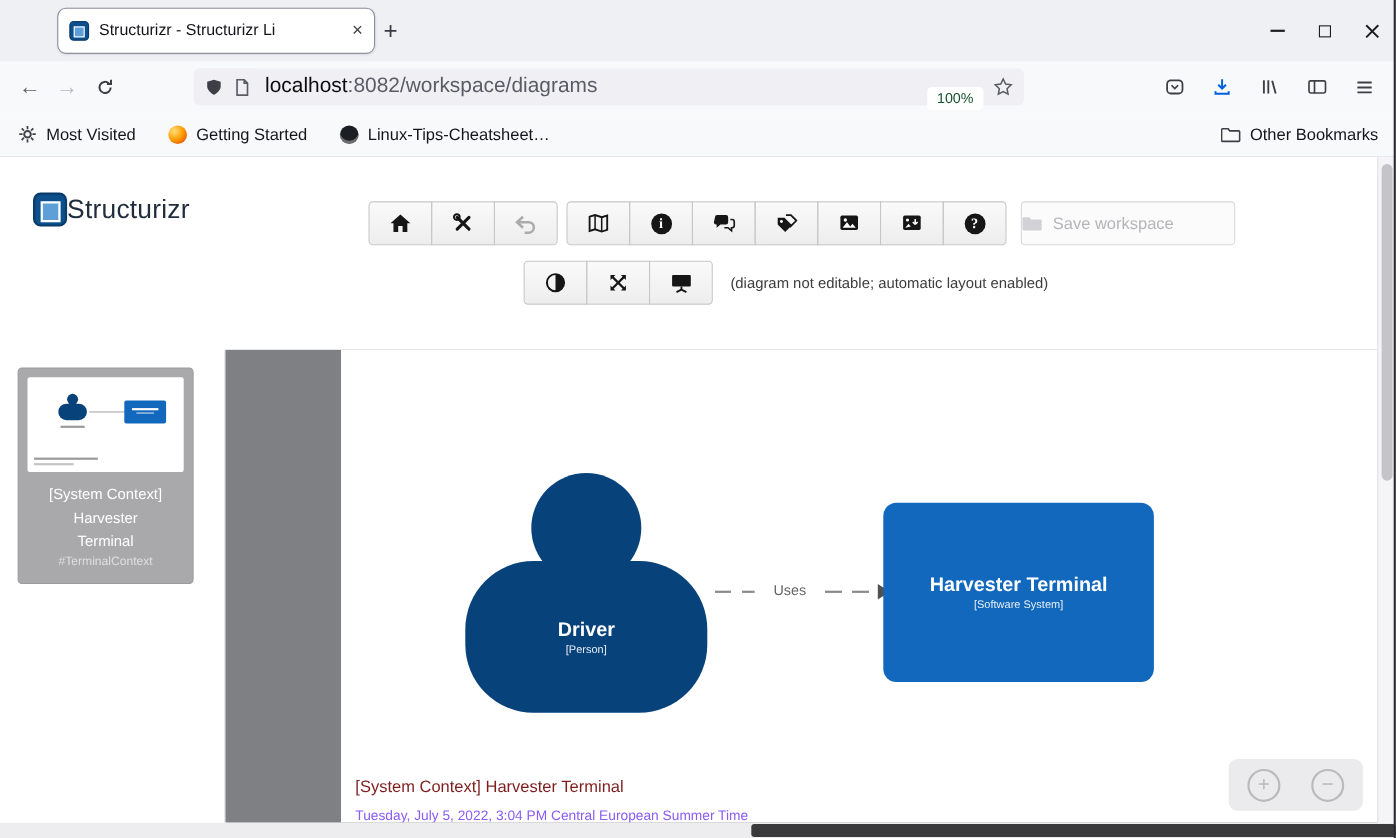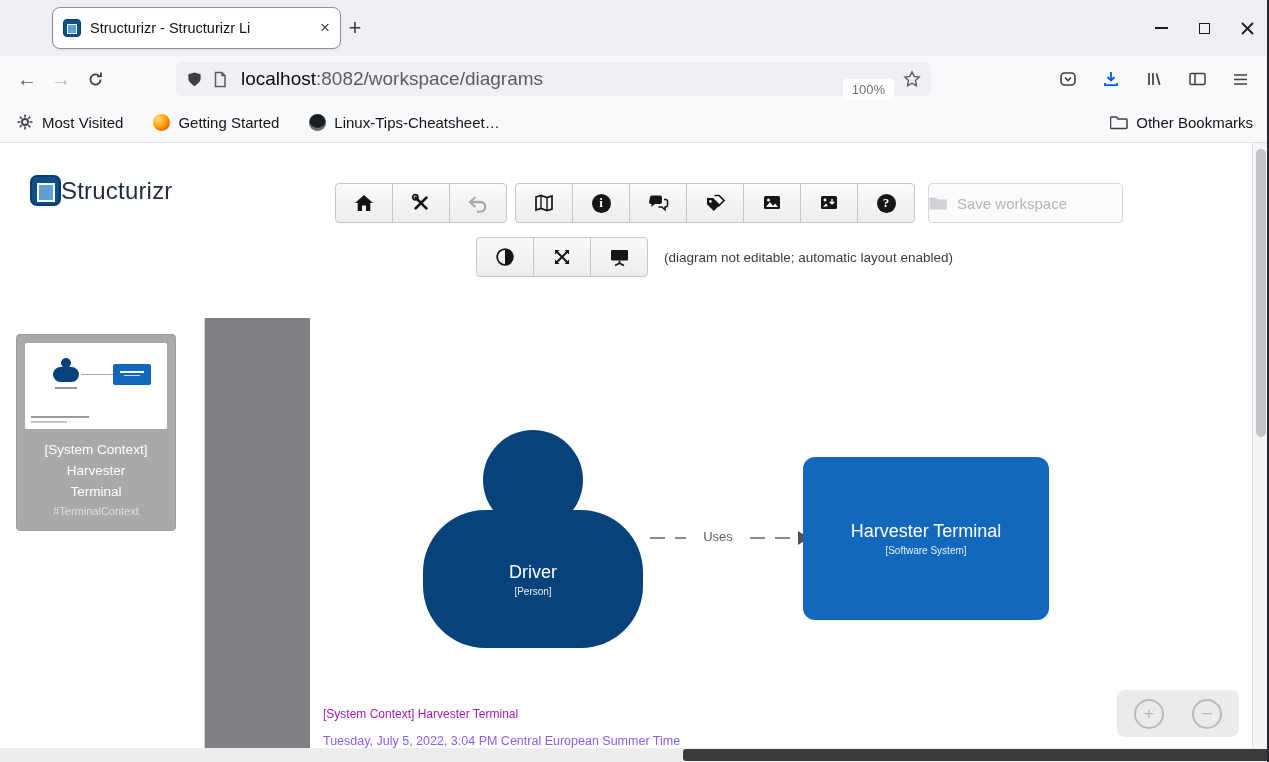--- a/index.html
+++ b/index.html
@@ -21,21 +21,21 @@
   .wc-min { width:13px; height:2px; background:#1d1d21; }
   .wc-max { width:11px; height:11px; border:1.8px solid #1d1d21; }
 
   .navbar { position:absolute; top:56px; left:0; width:1269px; height:46px; background:#f8f9fb;
             display:flex; align-items:center; padding:0 10px; }
   .nav-arrow { width:34px; height:34px; display:flex; align-items:center; justify-content:center; font-size:20px; }
   .urlbar { margin-left:64px; width:755px; height:34px; background:#f0f0f4; border-radius:6px;
             display:flex; align-items:center; padding:0 10px; gap:9px; }
   .url-text { flex:1; font-size:19px; color:#5b5b66; margin-left:4px; white-space:nowrap; overflow:hidden; }
   .url-host { color:#0c0c0d; }
-  .zoom-badge { background:#fff; border-radius:4px; padding:3px 9px; font-size:13px; color:#737373;margin-top:20px; }
+  .zoom-badge { background:#fff; border-radius:4px; padding:3px 9px; font-size:13px; color:#14532d;margin-top:20px; }
   .nav-right { margin-left:auto; display:flex; align-items:center; gap:13px; padding-right:4px; }
   .nav-ic { width:30px; height:30px; display:flex; align-items:center; justify-content:center; border-radius:4px; }
 
   .bookmarksbar { position:absolute; top:102px; left:0; width:1269px; height:41px; background:#f8f9fb;
                   border-bottom:1px solid #e1e1e6; display:flex; align-items:center; padding:0 16px; gap:30px;
                   font-size:15px; color:#15141a; }
   .bm-item { display:flex; align-items:center; gap:8px; }
   .bm-right { margin-left:auto; display:flex; align-items:center; gap:8px; }
   .ff-circle { width:17px; height:17px; border-radius:50%;
                background:radial-gradient(circle at 32% 30%, #ffd567 8%, #ff9d00 48%, #e25300 85%); }
@@ -89,34 +89,34 @@
   .thumb-lines { margin-top:10px; font-size:13.5px; line-height:21px; }
   .thumb-tag { margin-top:3px; font-size:11px; color:#dfdfdf; }
 
   .viewport { flex:1; position:relative; background:#7f8084; overflow:hidden; }
   .canvas { position:absolute; left:105px; right:0; top:0; bottom:0; background:#fff; }
 
   .person-head { position:absolute; left:173px; top:112px; width:100px; height:100px; border-radius:50%;
                  background:var(--person); }
   .person-body { position:absolute; left:113px; top:192px; width:220px; height:138px; border-radius:62px;
                  background:var(--person); display:flex; flex-direction:column; align-items:center; justify-content:center; }
-  .el-name { color:#fff; font-weight:normal; font-size:18px; }
+  .el-name { color:#fff; font-weight:bold; font-size:18px; }
   .el-meta { color:#e8eef5; font-size:10px; margin-top:3px; }
 
   .rel-line { position:absolute; left:340px; top:219px; width:148px; height:2px;
               background:repeating-linear-gradient(90deg,#8a8a8a 0 15px,transparent 15px 25px); }
   .rel-label { position:absolute; left:376px; top:211px; width:64px; text-align:center; background:#fff;
                font-size:13px; color:#646464; }
   .rel-head { position:absolute; left:488px; top:213px; width:0; height:0;
               border-left:11px solid #505050; border-top:7px solid transparent; border-bottom:7px solid transparent; }
 
   .system-box { position:absolute; left:493px; top:139px; width:246px; height:163px; border-radius:12px;
                 background:var(--system); display:flex; flex-direction:column; align-items:center; justify-content:center; }
 
-  .canvas-title { position:absolute; left:13px; top:389px; font-size:12px; color:#a21caf; }
+  .canvas-title { position:absolute; left:13px; top:389px; font-size:15px; color:#7f1d1d; }
   .canvas-sub { position:absolute; left:13px; top:416px; font-size:12.5px; color:#8b5cf6; }
 
   .zoom-panel { position:absolute; right:13px; bottom:11px; width:122px; height:47px; background:#ebebed;
                 border-radius:8px; display:flex; align-items:center; justify-content:center; gap:28px; }
   .zoom-btn { width:30px; height:30px; border-radius:50%; border:2px solid #b9babc; color:#b9babc;
               display:flex; align-items:center; justify-content:center; font-size:19px; background:transparent; }
 
   
   .vscroll { position:absolute; right:0; top:143px; width:17px; height:605px; background:#f5f5f7; border-left:1px solid #e2e2e6; }
   .vthumb { position:absolute; left:3px; top:6px; width:10px; height:288px; background:#c5c5c9; border-radius:6px; }

